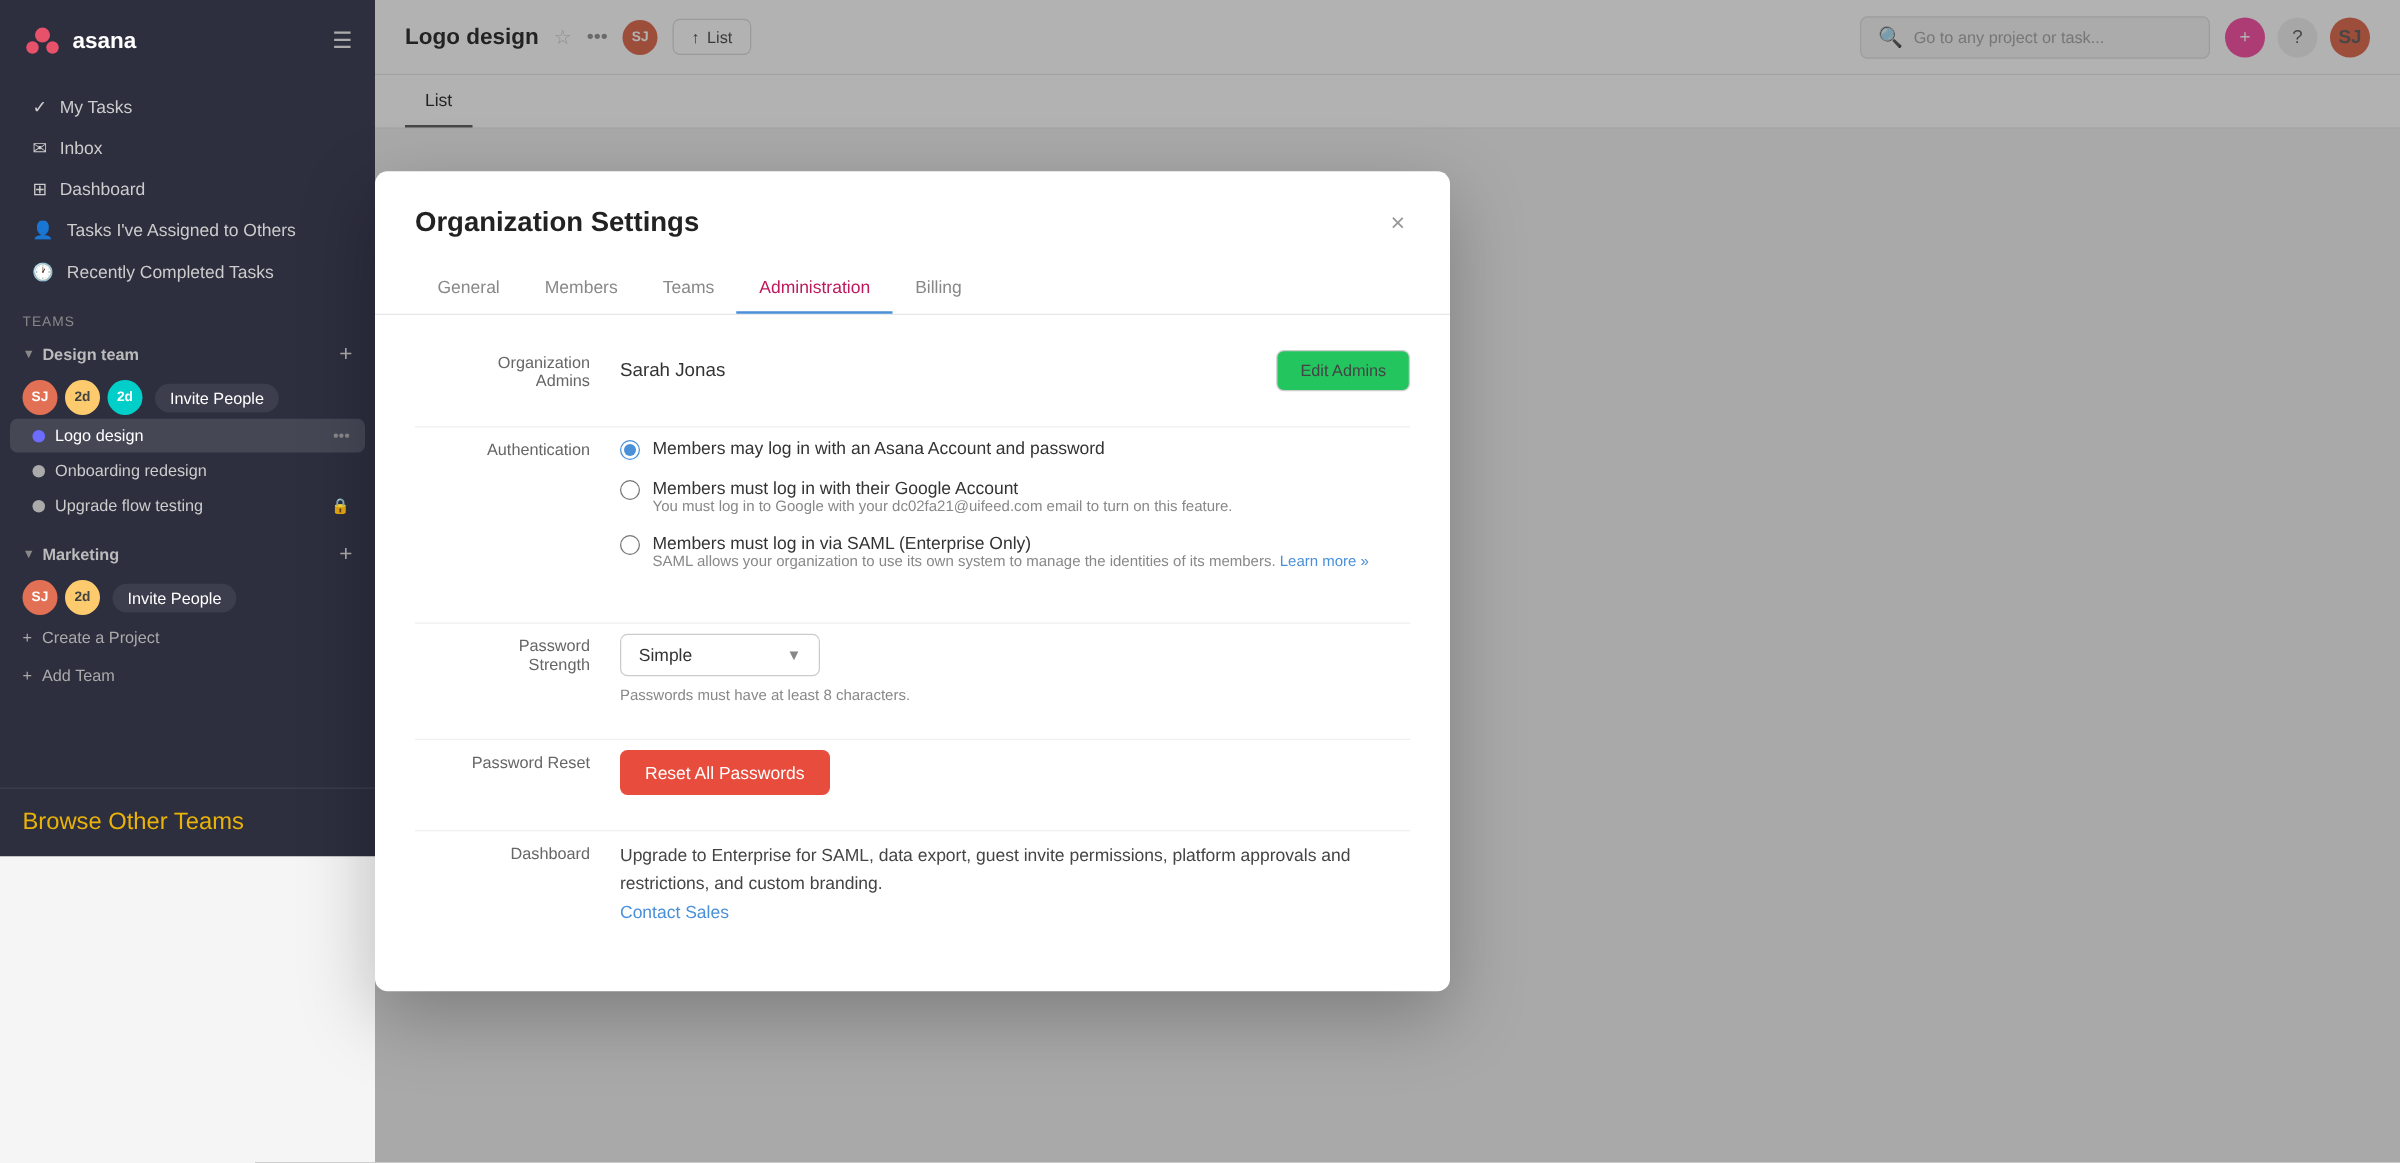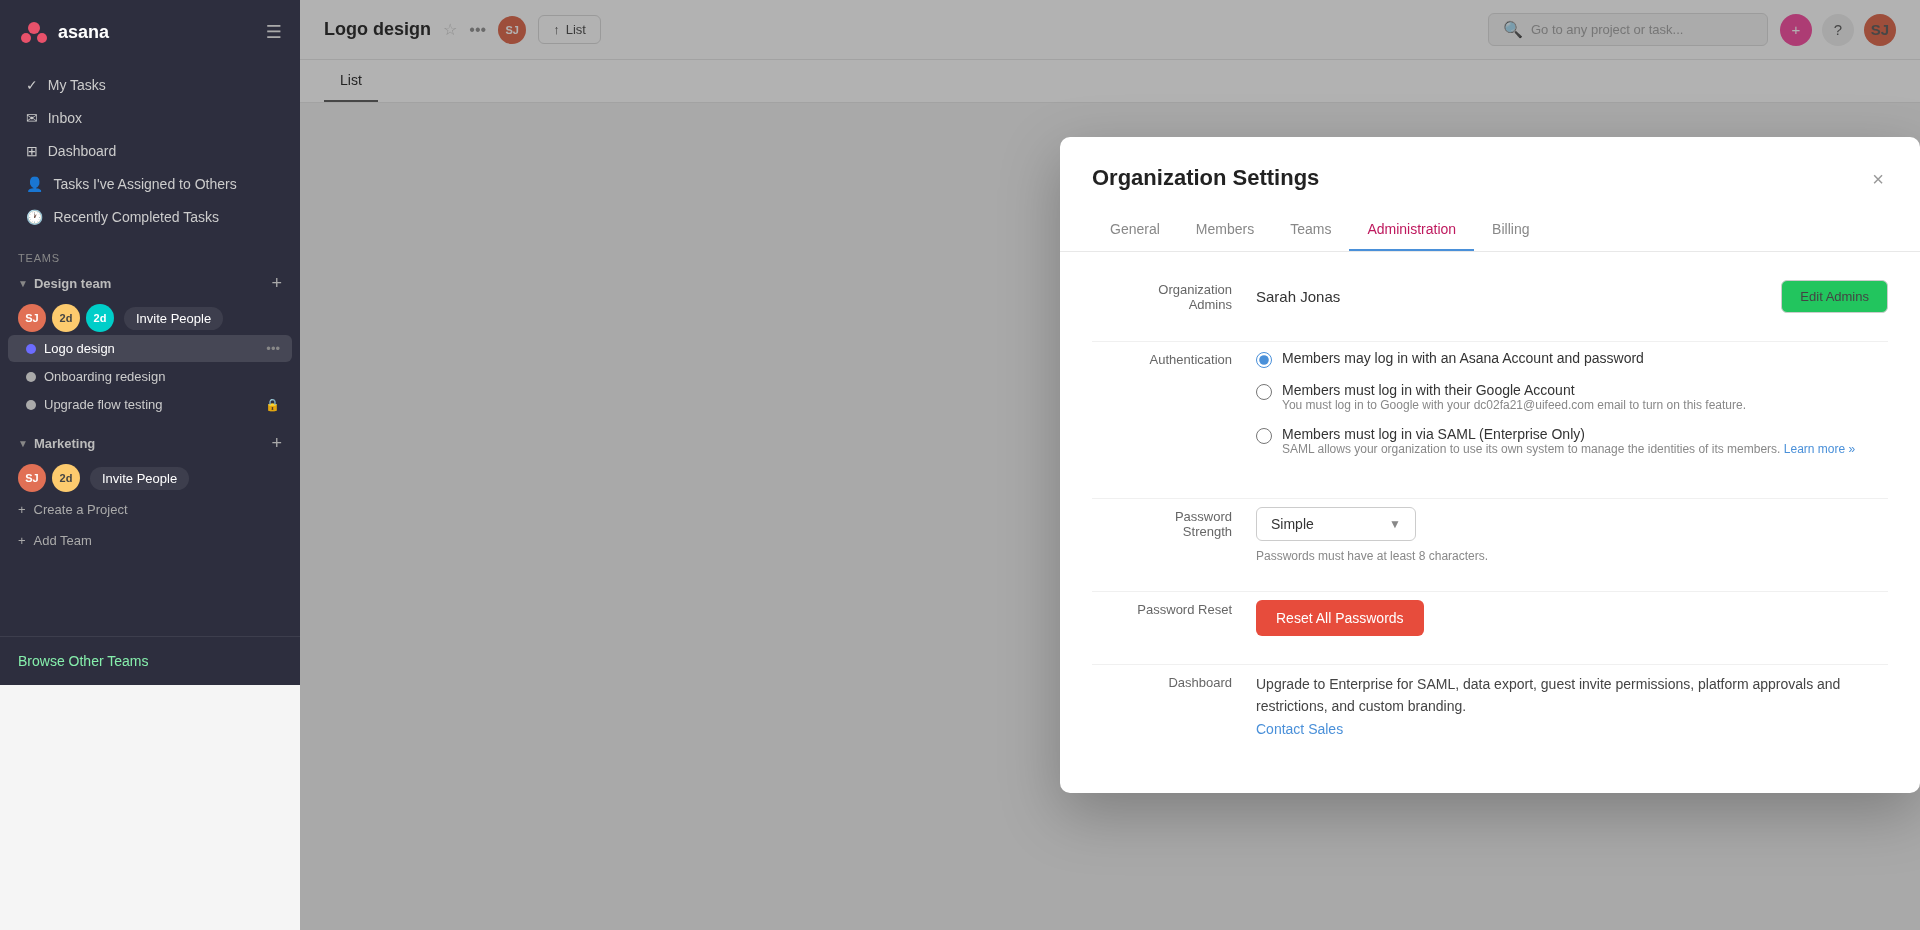--- a/index.html
+++ b/index.html
@@ -25,41 +25,41 @@
     .avatar-2d-orange { background: #fdcb6e; color: #444; }
     .avatar-2d-teal { background: #00cec9; }
     .invite-people-btn { color: #ffffff; font-size: 13px; cursor: pointer; background: rgba(255,255,255,0.08); border: none; border-radius: 14px; padding: 4px 12px; margin-left: 4px; }
     .project-item { display: flex; align-items: center; gap: 8px; padding: 6px 18px; cursor: pointer; color: #ccc; font-size: 13px; border-radius: 6px; margin: 1px 8px; position: relative; }
     .project-item.active { background: rgba(255,255,255,0.12); color: #fff; }
     .project-dot { width: 10px; height: 10px; border-radius: 50%; flex-shrink: 0; }
     .project-more { position: absolute; right: 12px; color: #888; font-size: 13px; }
     .project-lock { position: absolute; right: 12px; color: #888; font-size: 12px; }
     .create-project { display: flex; align-items: center; gap: 8px; padding: 8px 18px; cursor: pointer; color: #aaa; font-size: 13px; }
     .add-team { display: flex; align-items: center; gap: 8px; padding: 8px 18px; cursor: pointer; color: #aaa; font-size: 13px; }
-    .browse-teams { padding: 16px 18px; color: #86efac; font-size: 14px; cursor: pointer; border-top: 1px solid rgba(255,255,255,0.08); margin-top: auto; }
+    .browse-teams { padding: 16px 18px; color: #eab308; font-size: 19px; cursor: pointer; border-top: 1px solid rgba(255,255,255,0.08); margin-top: auto; }
 
     
     .main { flex: 1; display: flex; flex-direction: column; background: #f9f9f9; position: relative; }
     .topbar { background: #fff; border-bottom: 1px solid #e8e8e8; padding: 0 24px; height: 60px; display: flex; align-items: center; justify-content: space-between; }
     .topbar-left { display: flex; align-items: center; gap: 12px; }
     .project-title { font-size: 18px; font-weight: 600; color: #333; }
     .star-icon { color: #ccc; font-size: 16px; cursor: pointer; }
     .dots-icon { color: #999; font-size: 16px; cursor: pointer; }
     .share-btn { background: #fff; border: 1px solid #ddd; border-radius: 6px; padding: 6px 14px; font-size: 13px; color: #555; cursor: pointer; display: flex; align-items: center; gap: 6px; }
     .topbar-right { display: flex; align-items: center; gap: 12px; }
     .search-bar { display: flex; align-items: center; gap: 8px; background: #f5f5f5; border: 1px solid #e0e0e0; border-radius: 6px; padding: 6px 14px; width: 280px; }
     .search-placeholder { color: #aaa; font-size: 13px; }
     .topbar-actions { display: flex; align-items: center; gap: 10px; }
     .action-btn { width: 32px; height: 32px; border-radius: 50%; display: flex; align-items: center; justify-content: center; cursor: pointer; background: #f0f0f0; color: #666; font-size: 15px; }
     .tab-bar { display: flex; align-items: center; gap: 0; padding: 0 24px; background: #fff; border-bottom: 1px solid #e8e8e8; }
     .tab { padding: 12px 16px; font-size: 14px; color: #888; cursor: pointer; border-bottom: 2px solid transparent; }
     .tab.active { color: #333; border-bottom-color: #666; font-weight: 500; }
 
     
-    .modal-overlay { position: absolute; top: 0; left: 0; right: 0; bottom: 0; background: rgba(0,0,0,0.3); display: flex; align-items: center; justify-content: flex-end; z-index: 100; }
+    .modal-overlay { position: absolute; top: 0; left: 0; right: 0; bottom: 0; background: rgba(0,0,0,0.3); display: flex; align-items: center; justify-content: flex-start; z-index: 100; }
     .modal { background: #fff; border-radius: 10px; width: 860px; max-height: 700px; box-shadow: 0 20px 60px rgba(0,0,0,0.25); display: flex; flex-direction: column; }
     .modal-header { display: flex; align-items: flex-start; justify-content: space-between; padding: 28px 32px 0; }
     .modal-title { font-size: 22px; font-weight: 700; color: #222; }
     .modal-close { background: none; border: none; font-size: 20px; color: #999; cursor: pointer; padding: 4px; line-height: 1; }
     .modal-tabs { display: flex; gap: 0; padding: 0 32px; border-bottom: 1px solid #e8e8e8; margin-top: 16px; }
     .modal-tab { padding: 12px 18px; font-size: 14px; color: #888; cursor: pointer; border-bottom: 2px solid transparent; }
     .modal-tab.active { color: #be185d; border-bottom-color: #4a90d9; font-weight: 500; }
     .modal-body { padding: 28px 32px; overflow-y: auto; flex: 1; }
 
     

